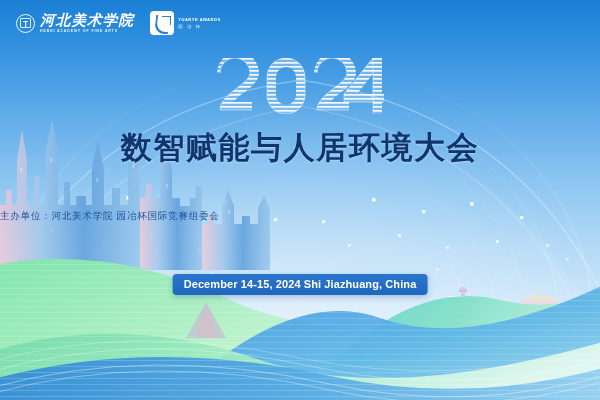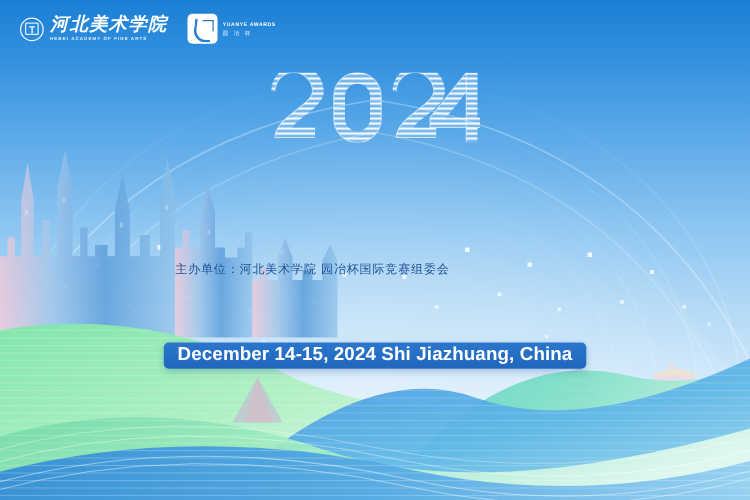--- a/index.html
+++ b/index.html
@@ -83,34 +83,34 @@
     letter-spacing:1.6px;
     font-family:"Liberation Sans","DejaVu Sans",sans-serif;
     text-shadow:0 1px 2px rgba(255,255,255,.35);
   }
   .title-en {
     position:absolute; top:177px; left:0; width:600px; text-align:center; z-index:36;
     font-size:7.4px; line-height:10px; font-weight:700; color:#2a6cb8;
     letter-spacing:1.05px; opacity:.93;
   }
   .organizer {
-    position:absolute; top:209px; left:0; width:500px; text-align:center; z-index:36;
+    position:absolute; top:209px; left:0; width:500px; z-index:36;
     font-size:9.6px; line-height:13px; color:#1c4f93; letter-spacing:.7px; font-weight:500;
   }
 
   
   .date-chip {
     position:absolute; top:274px; left:50%; transform:translateX(-50%); z-index:38;
     background:linear-gradient(180deg,#2b76cc 0%,#1f66bd 100%);
     border-radius:4px; padding:4px 11px 5px;
     box-shadow:0 2px 6px rgba(20,70,140,.28);
     text-align:center; white-space:nowrap;
   }
   .date-cn { font-size:9.4px; line-height:12px; color:#fff; font-weight:700; letter-spacing:.3px; }
-  .date-en { font-size:15px; line-height:12px; color:#fff; font-weight:700; letter-spacing:.1px; }
+  .date-en { font-size:11px; line-height:12px; color:#fff; font-weight:700; letter-spacing:.1px; }
 
   
   .scene { position:absolute; inset:0; z-index:10; }
   .scene-front { position:absolute; inset:0; z-index:20; }
 </style>
 </head>
 <body>
 
 <div id="poster">
 
@@ -256,20 +256,21 @@
       </g>
       <g fill="none" stroke="#ffffff" stroke-opacity="0.55" stroke-width="0.9">
         <path d="M4 15 A15 15 0 0 1 34 15 C34 26 4 36 4 52 L36 52"></path>
         <path d="M70 0 A19 19 0 0 1 89 19 L89 37 A19 19 0 0 1 51 37 L51 19 A19 19 0 0 1 70 0 Z"></path>
         <path d="M101 15 A15 15 0 0 1 131 15 C131 26 101 36 101 52 L133 52"></path>
         <path d="M157 0 L128 36 L128 44 L168 44 M157 0 L157 56"></path>
       </g>
     </svg>
   </div>
 
+  <div class="title-cn">数智赋能与人居环境大会</div>
 
 
   <div class="organizer">主办单位：河北美术学院  园冶杯国际竞赛组委会</div>
 
   <div class="date-chip">
     <div class="date-en">December 14-15, 2024 Shi Jiazhuang, China</div>
   </div>
 
   <svg class="scene" viewBox="0 0 600 400" preserveAspectRatio="none">
     <defs>

